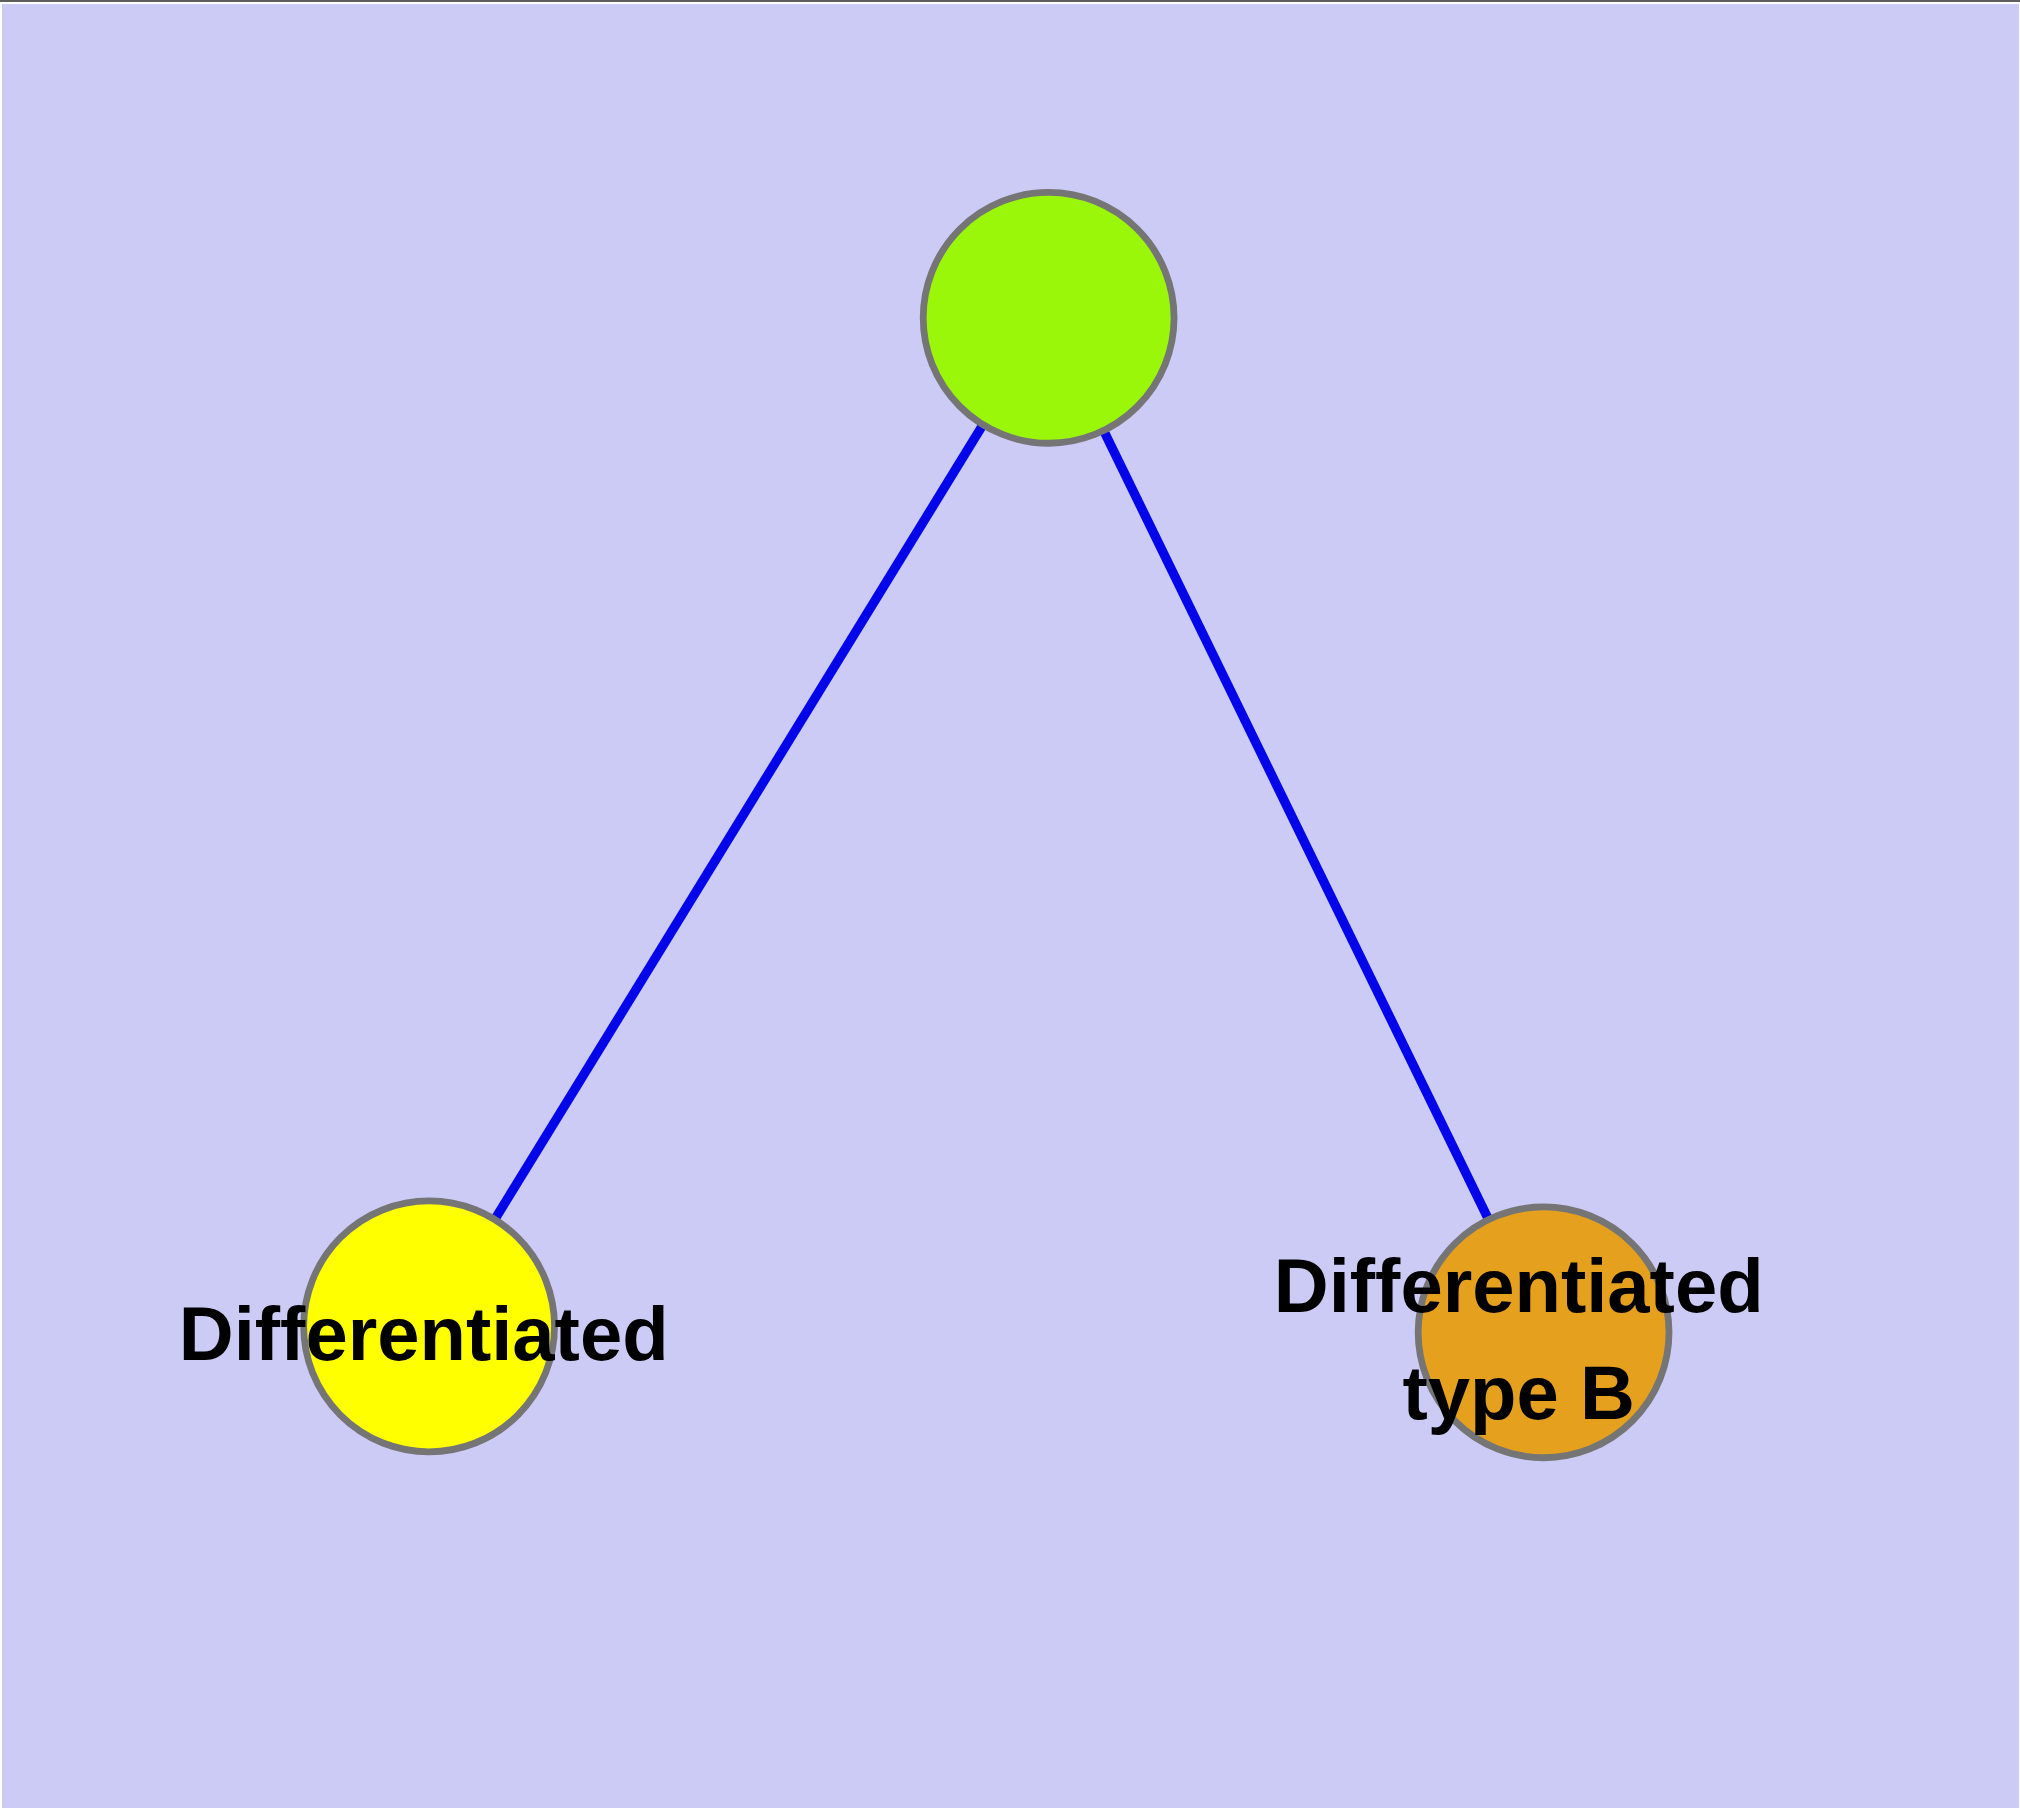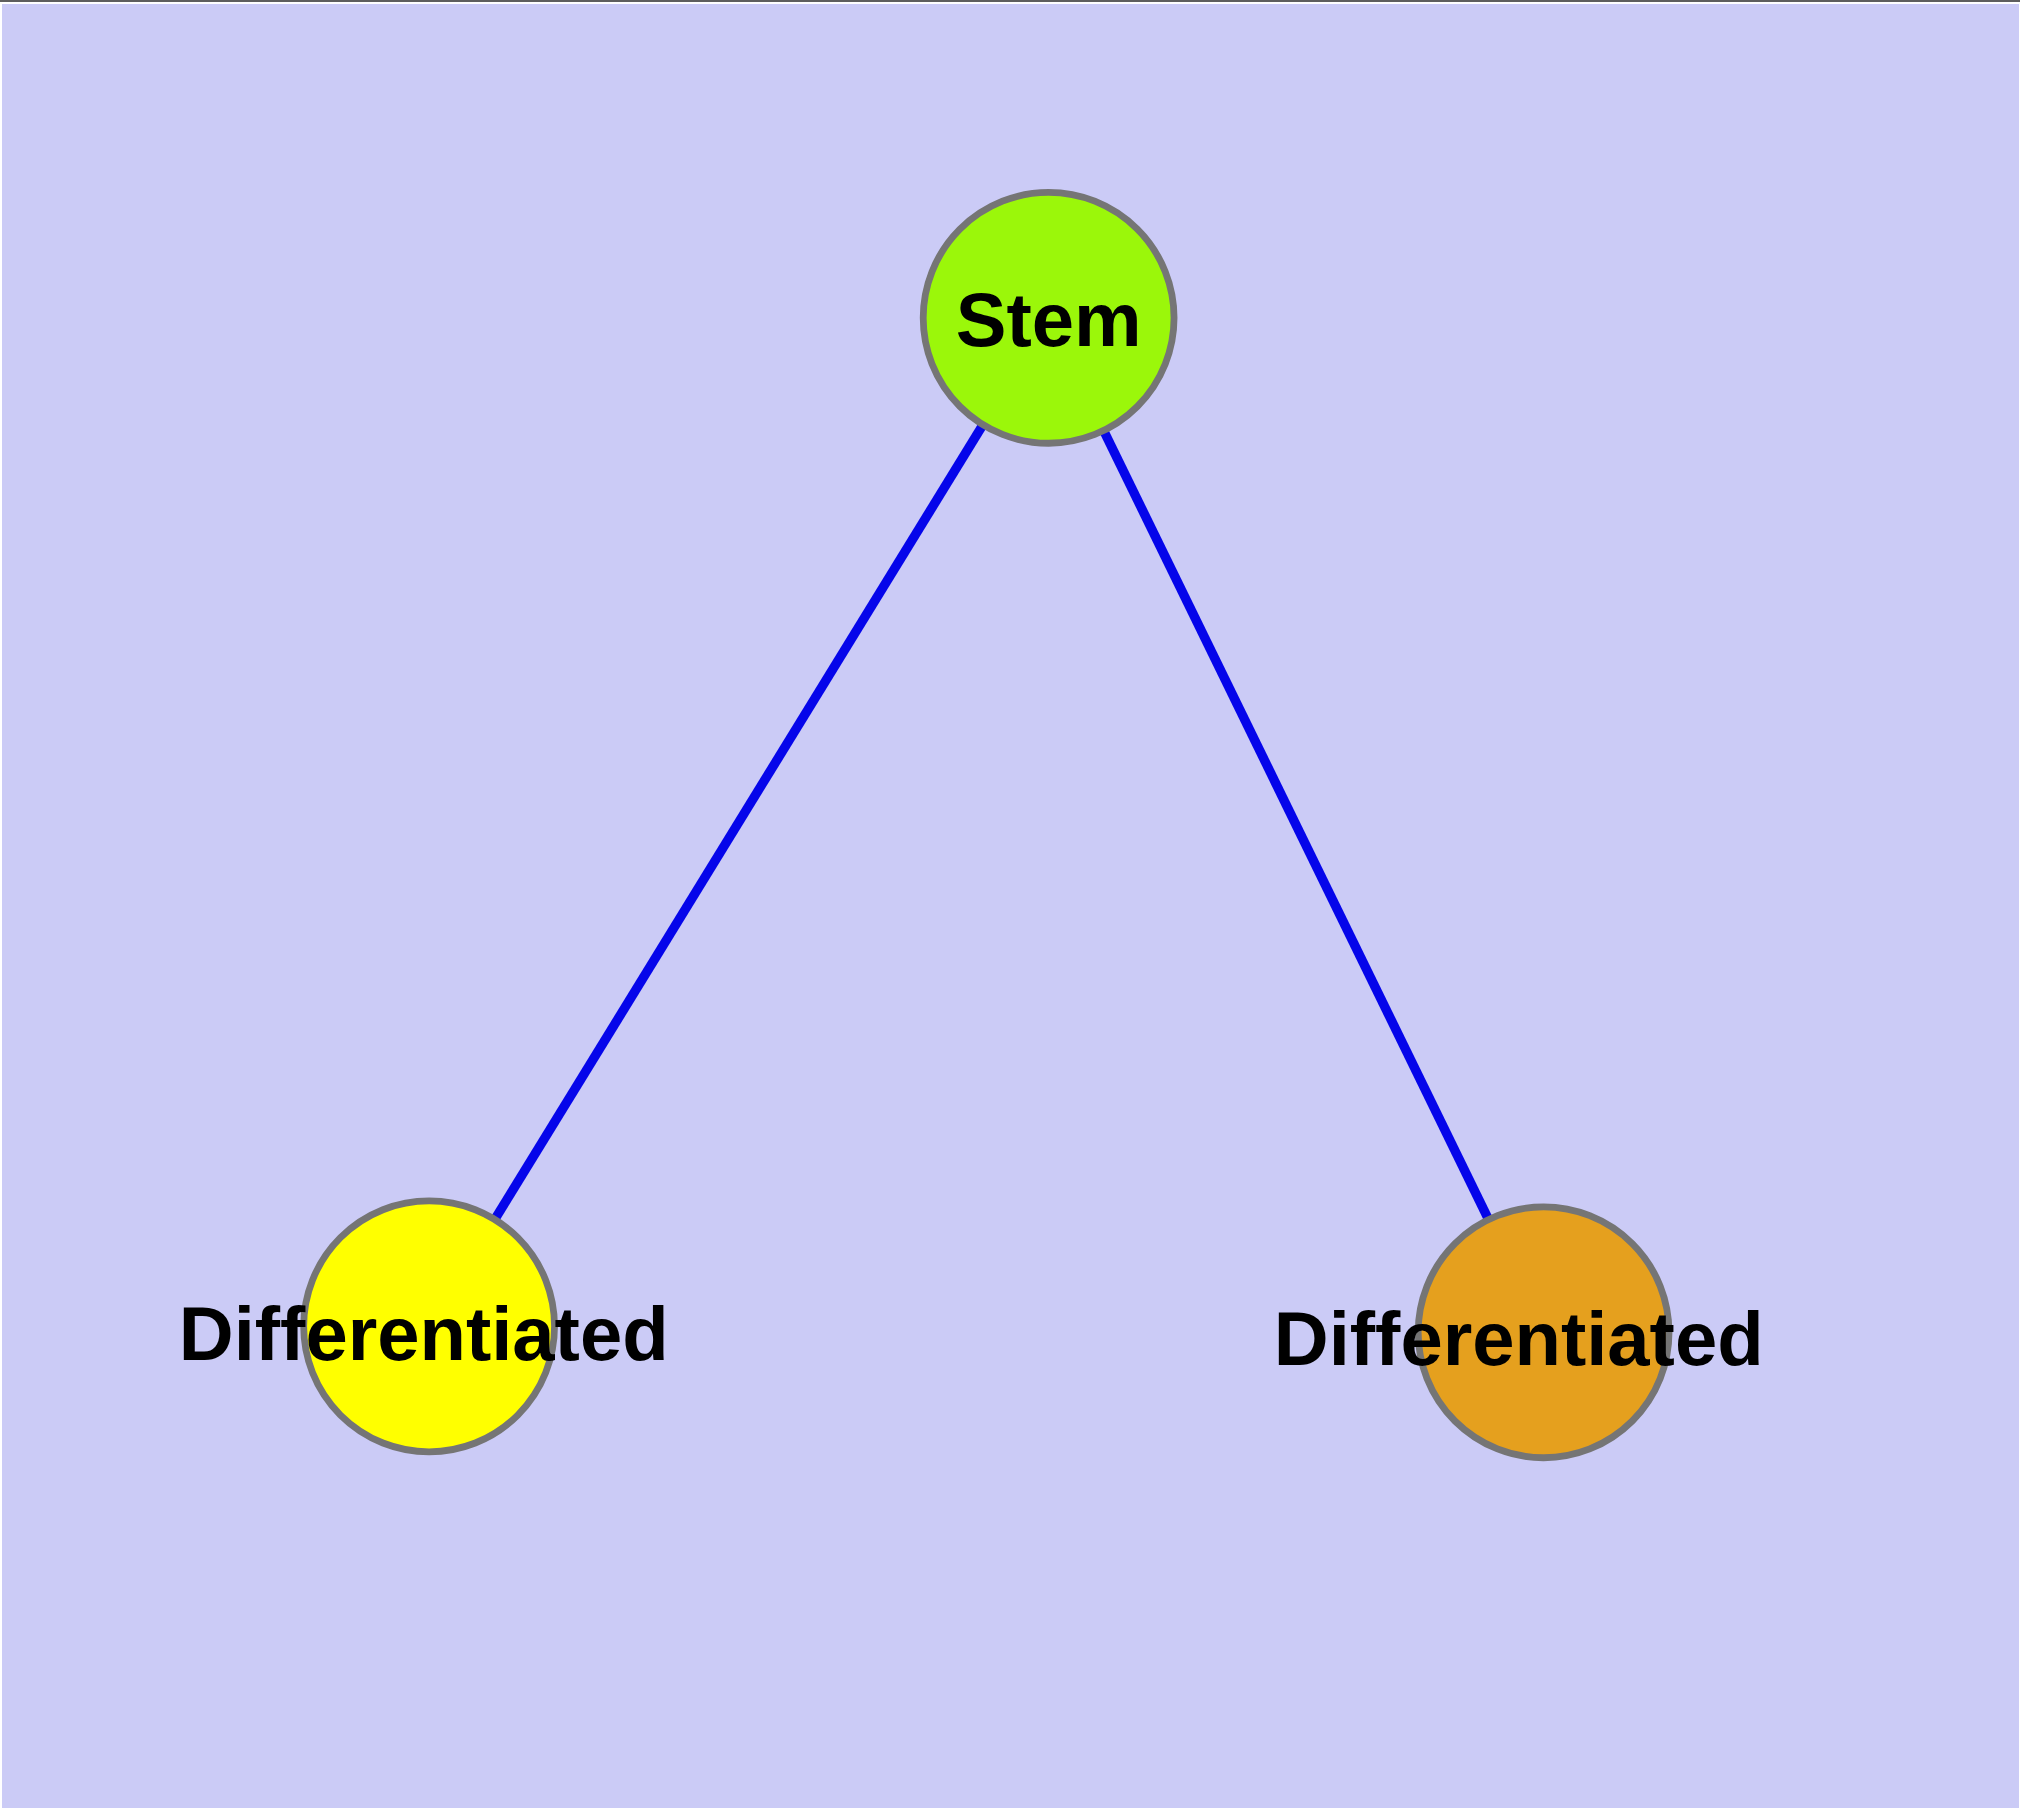--- a/index.html
+++ b/index.html
@@ -63,27 +63,25 @@
     <svg id="diagram-svg" viewBox="0 0 2384 2138" xmlns="http://www.w3.org/2000/svg">
 
       <line class="edge" x1="1237" y1="375" x2="506" y2="1565"></line>
       <line class="edge" x1="1237" y1="375" x2="1821" y2="1572"></line>
 
       <circle class="node-circle" cx="1237" cy="375" r="148" fill="#9BF70A"></circle>
       <circle class="node-circle" cx="506" cy="1565" r="148" fill="#FFFF00"></circle>
       <circle class="node-circle" cx="1821" cy="1572" r="148" fill="#E5A01E"></circle>
     </svg>
 
-    <div class="node-label" style="left:1047px; top:316px;">
-      <span>Stem</span>
-    </div>
 
     <div class="node-label" style="left:422px; top:1330px;">
       <span>Differentiated</span>
     </div>
 
     <div class="node-label" style="left:1517px; top:1335px;">
       <span>Differentiated</span>
+      <span>type B</span>
     </div>
 
   </div>
 </div>
 
 
 </body></html>

